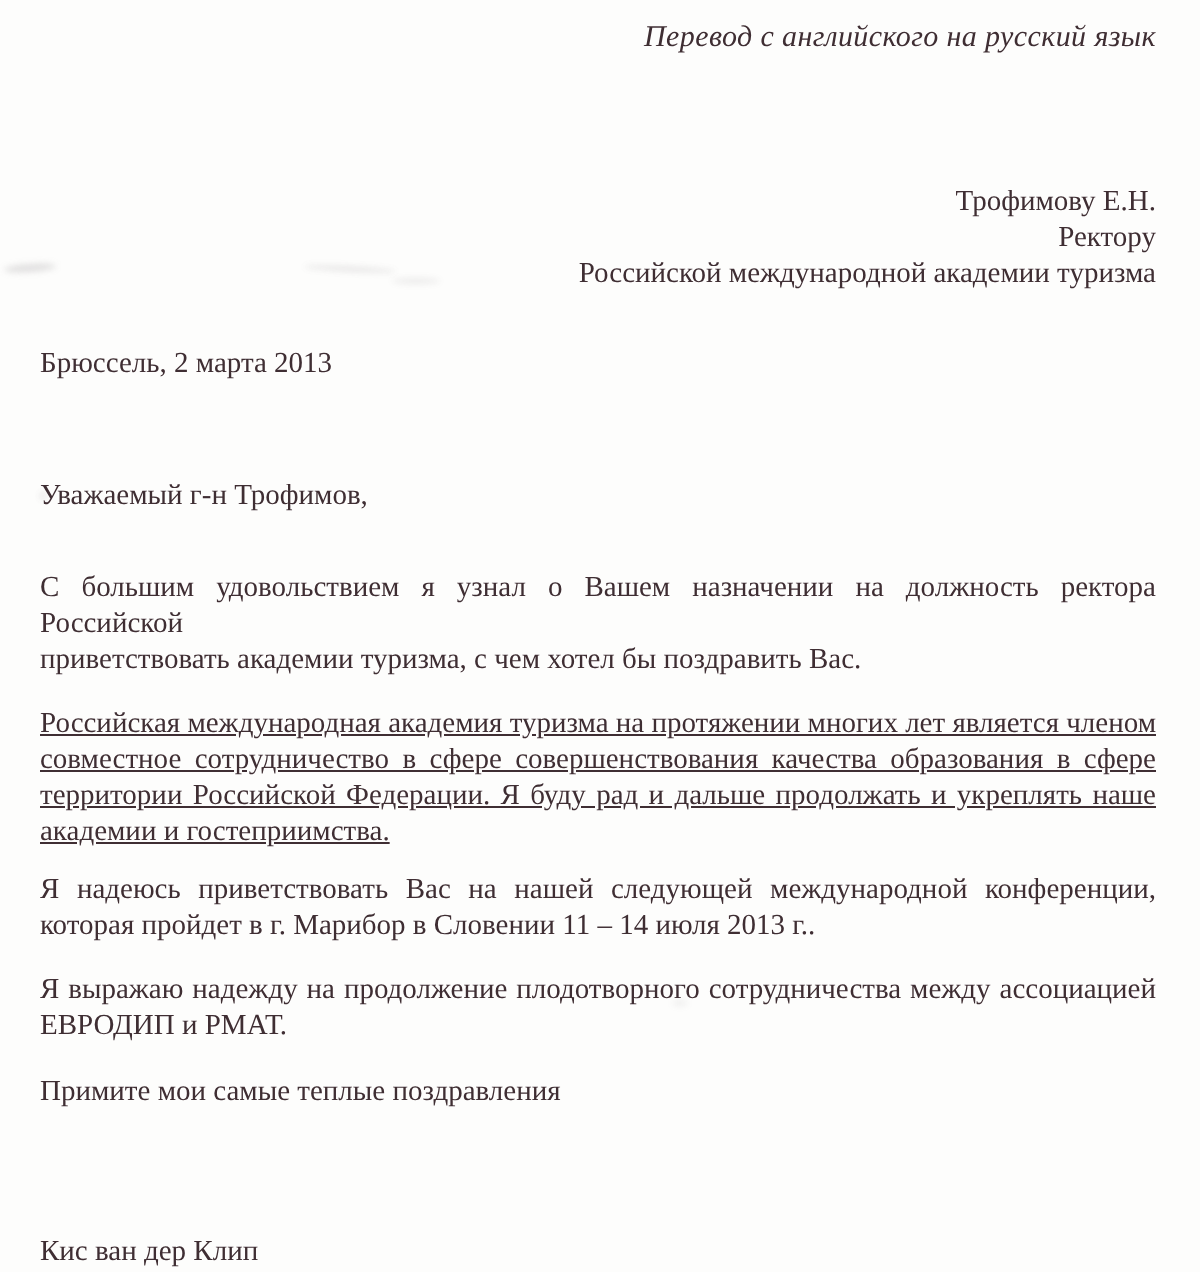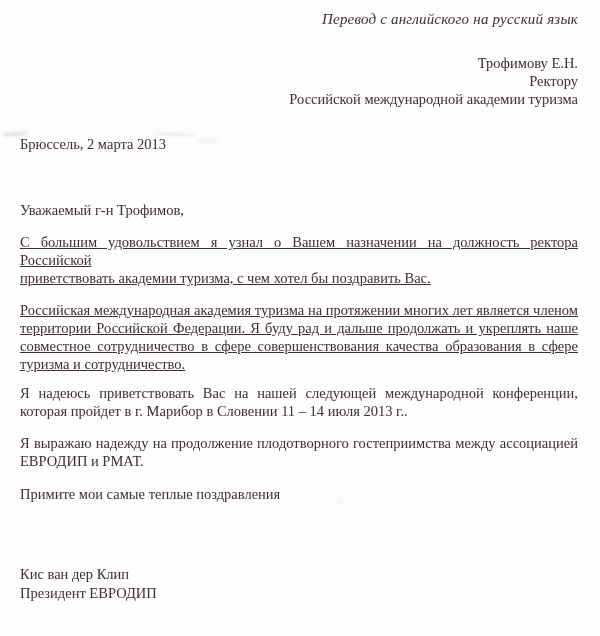--- a/index.html
+++ b/index.html
@@ -20,42 +20,42 @@
     color: #3f2e33;
     overflow: hidden;
   }
   .translation-note {
     font-style: italic;
     font-size: 15px;
     text-align: right;
     letter-spacing: 0.2px;
   }
   .recipient {
-    margin-top: 26px;
+    margin-top: 64px;
     text-align: right;
     line-height: 18px;
   }
   .dateline {
     margin-top: 27px;
   }
   .salutation {
     margin-top: 48px;
   }
   .para {
     text-align: justify;
   }
   .para .jl {               
     text-align: justify;
     text-align-last: justify;
   }
   .para .ll {               
     text-align: left;
     text-align-last: left;
   }
-  .p1 { margin-top: 14px; text-decoration: underline; }
+  .p1 { margin-top: 28px; }
   .p2 { margin-top: 14px; text-decoration: underline; }
   .p3 { margin-top: 11px; }
   .p4 { margin-top: 14px; }
   .closing {
     margin-top: 15px;
   }
   .signature {
     margin-top: 62px;
     line-height: 18.5px;
   }
@@ -90,32 +90,32 @@
 
   <div class="salutation">Уважаемый г-н Трофимов,</div>
 
   <div class="para p1">
     <div class="jl">С большим удовольствием я узнал о Вашем назначении на должность ректора Российской</div>
     <div class="ll">приветствовать академии туризма, с чем хотел бы поздравить Вас.</div>
   </div>
 
   <div class="para p2">
     <div class="jl">Российская международная академия туризма на протяжении многих лет является членом</div>
+    <div class="jl">совместное сотрудничество в сфере совершенствования качества образования в сфере</div>
     <div class="jl">территории Российской Федерации. Я буду рад и дальше продолжать и укреплять наше</div>
-    <div class="jl">совместное сотрудничество в сфере совершенствования качества образования в сфере</div>
-    <div class="ll">туризма и сотрудничество.</div>
+    <div class="ll">академии и гостеприимства.</div>
   </div>
 
   <div class="para p3">
     <div class="jl">Я надеюсь приветствовать Вас на нашей следующей международной конференции,</div>
     <div class="ll">которая пройдет в г. Марибор в Словении  11 – 14 июля 2013 г..</div>
   </div>
 
   <div class="para p4">
-    <div class="jl">Я выражаю надежду на продолжение плодотворного гостеприимства между ассоциацией</div>
+    <div class="jl">Я выражаю надежду на продолжение плодотворного сотрудничества между ассоциацией</div>
     <div class="ll">ЕВРОДИП и РМАТ.</div>
   </div>
 
   <div class="closing">Примите мои самые теплые поздравления</div>
 
   <div class="signature">
     <div>Кис ван дер Клип</div>
     <div>Президент ЕВРОДИП</div>
   </div>
 

